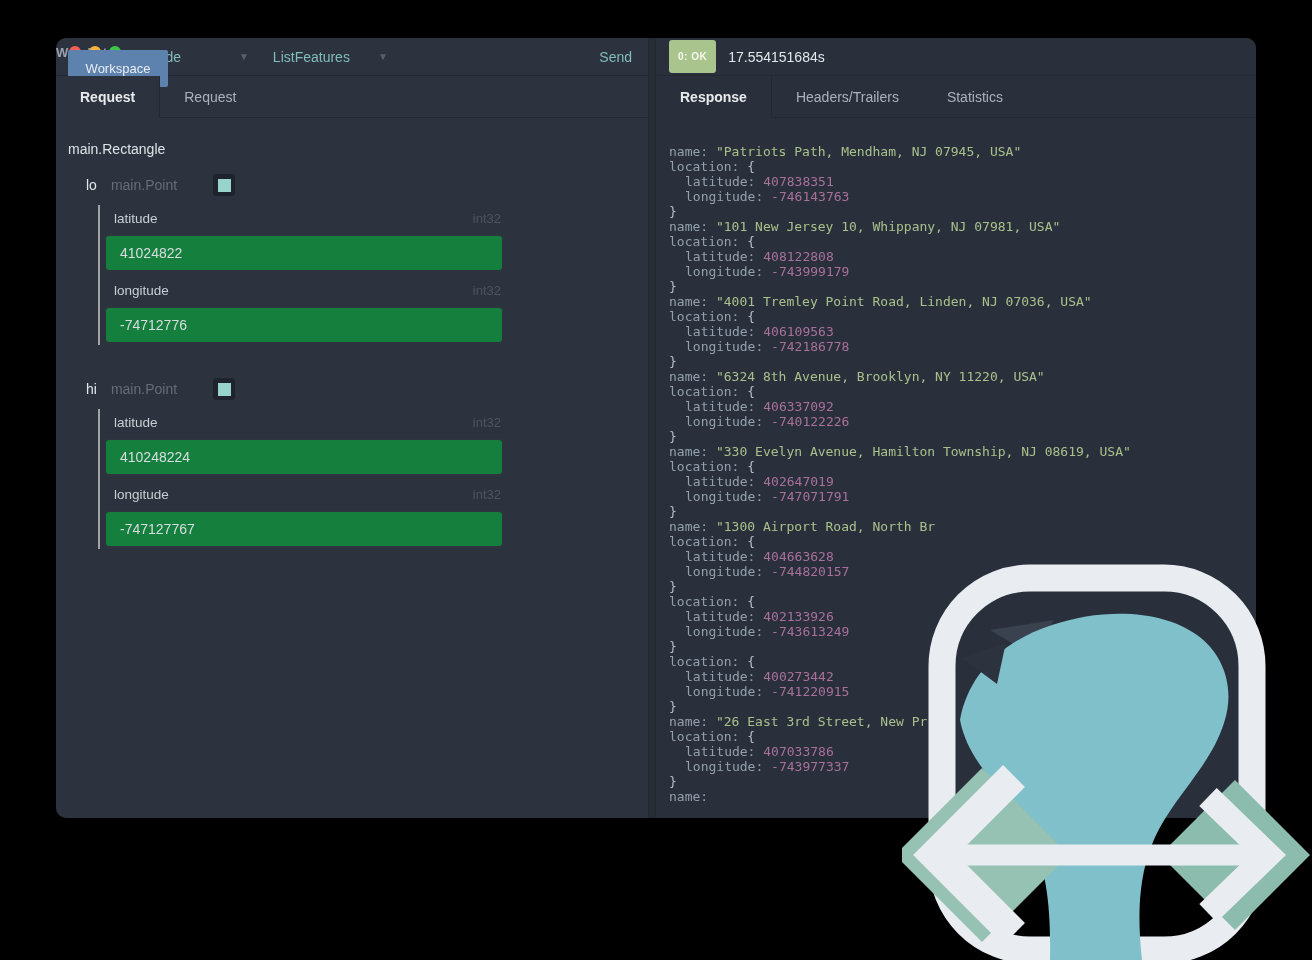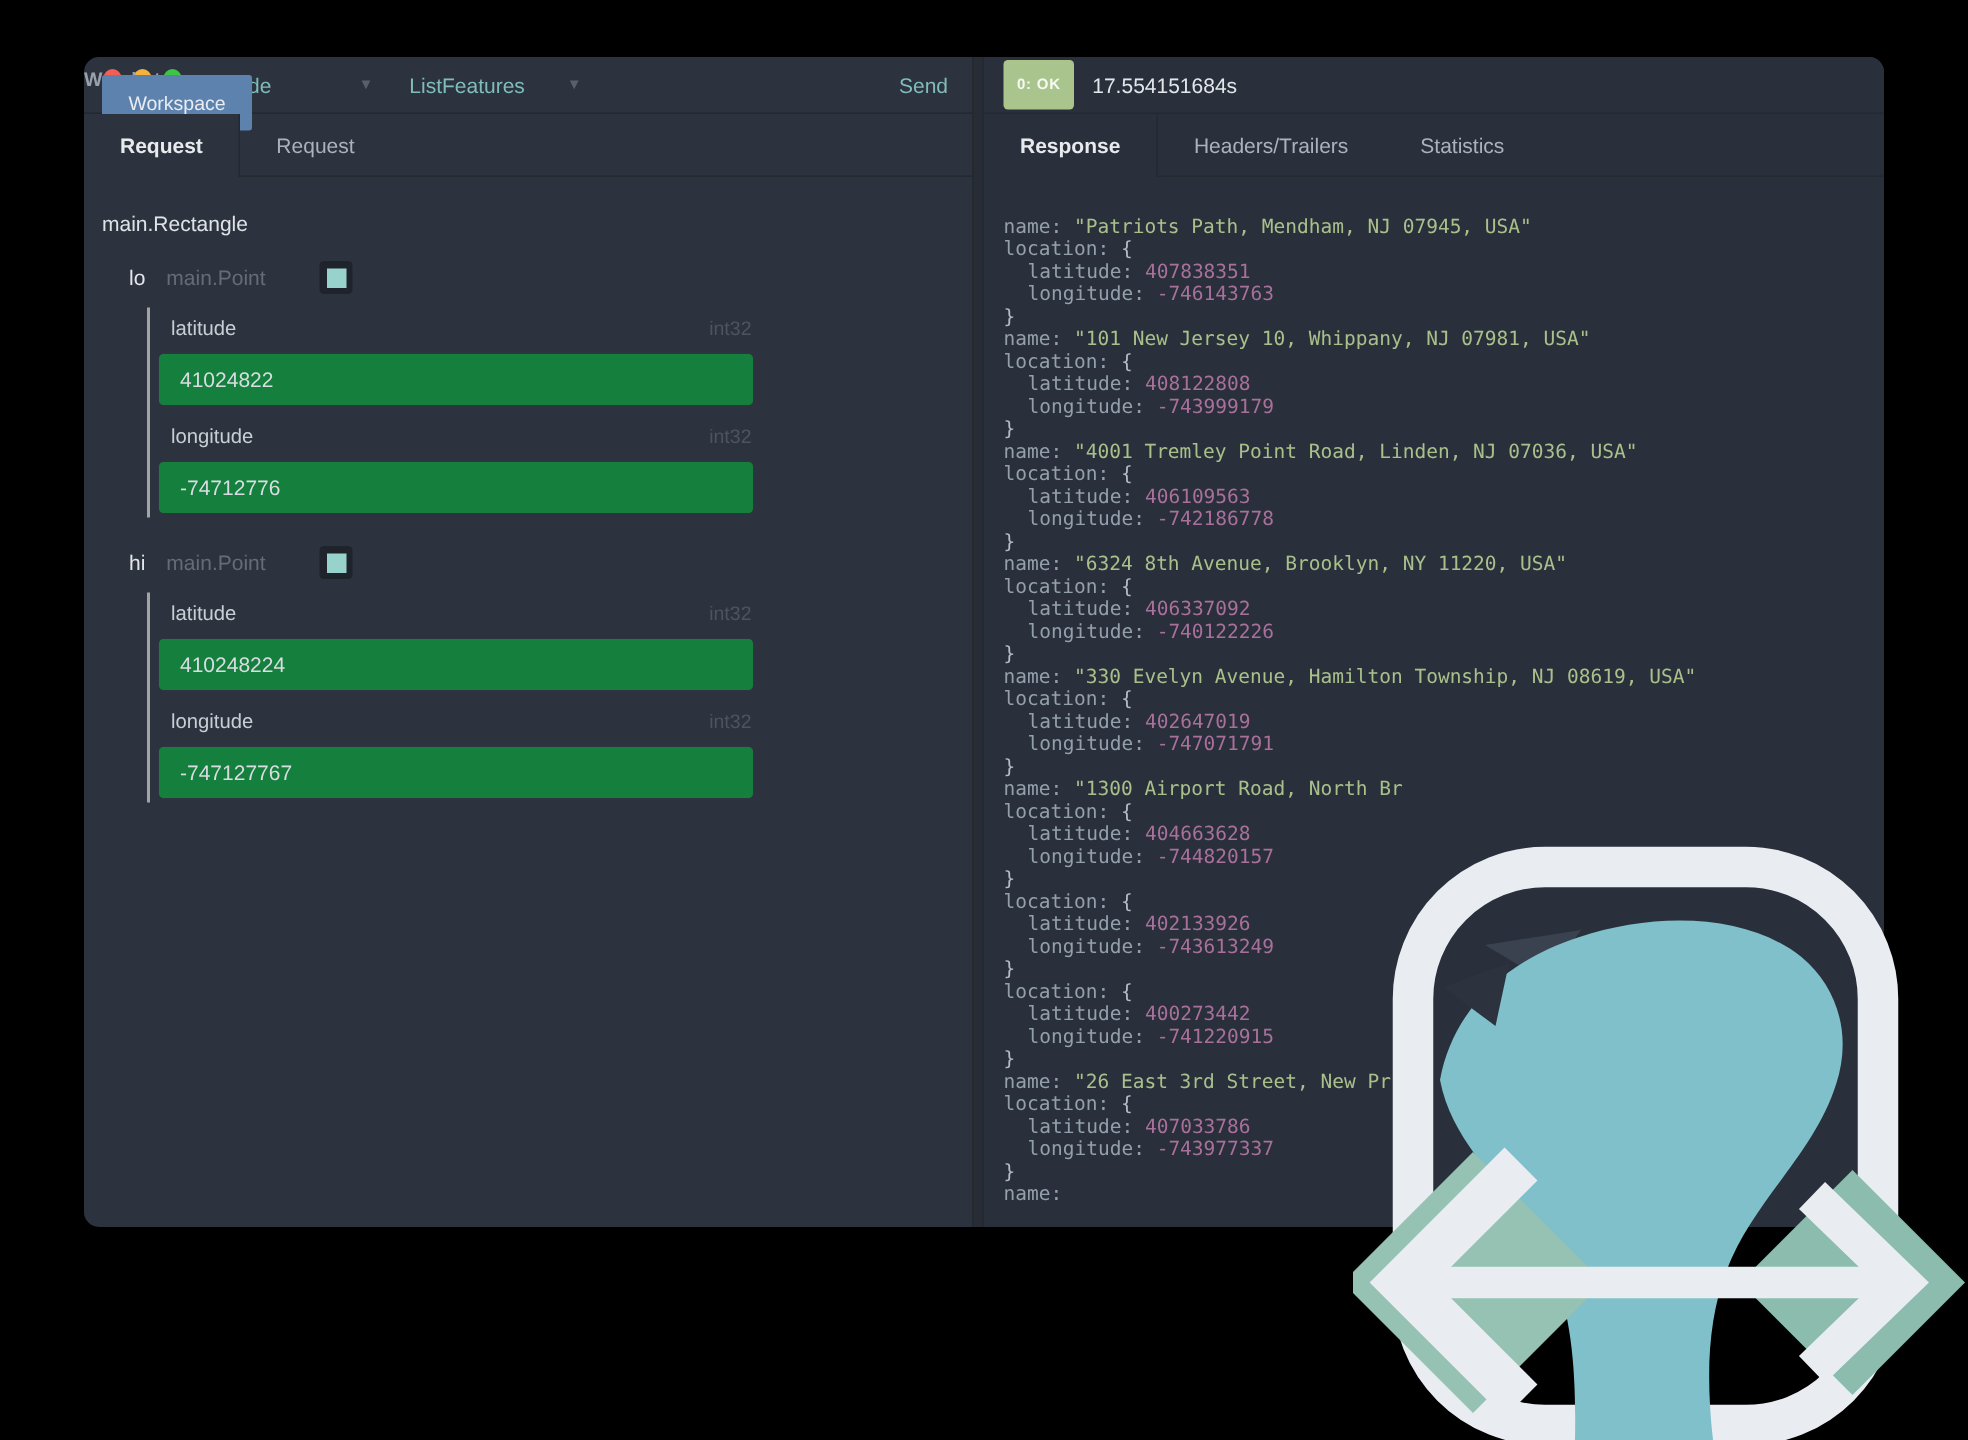--- a/index.html
+++ b/index.html
@@ -90,21 +90,21 @@
     display:flex;align-items:center;justify-content:center;}
   .checkbox-inner{width:13px;height:13px;background:var(--checkbox-teal);}
   .nested{border-left:2px solid #a3a3a3;margin-left:30px;padding:6px 0 2px 5px;}
   .lrow{display:flex;align-items:center;width:398px;padding:0 2px 0 9px;margin-top:12px;}
   .lrow:first-child{margin-top:0;}
   .flabel{font-size:13.5px;color:#c9ced5;}
   .fhint{margin-left:auto;font-size:13px;color:#4d545f;}
   .fin{display:block;width:398px;height:36px;margin-top:9px;background:#15803d;
     border:1px solid #2e3440;border-radius:4px;color:#d9dde2;font-size:14px;
     padding:0 14px;font-family:"Liberation Sans",sans-serif;}
-  .field-head.second{margin-top:19px;}
+  .field-head.second{margin-top:33px;}
   
   .respbody{flex:1 1 auto;overflow:hidden;padding:26px 0 0 13px;
     font-family:"DejaVu Sans Mono","Liberation Mono",monospace;font-size:13px;line-height:15px;
     white-space:pre;}
   .rline .k{color:var(--mono-key);}
   .rline .s{color:var(--mono-string);}
   .rline .n{color:var(--mono-number);}
   .rline .p{color:var(--mono-punct);}
   .rline.ind{padding-left:16px;}
   

